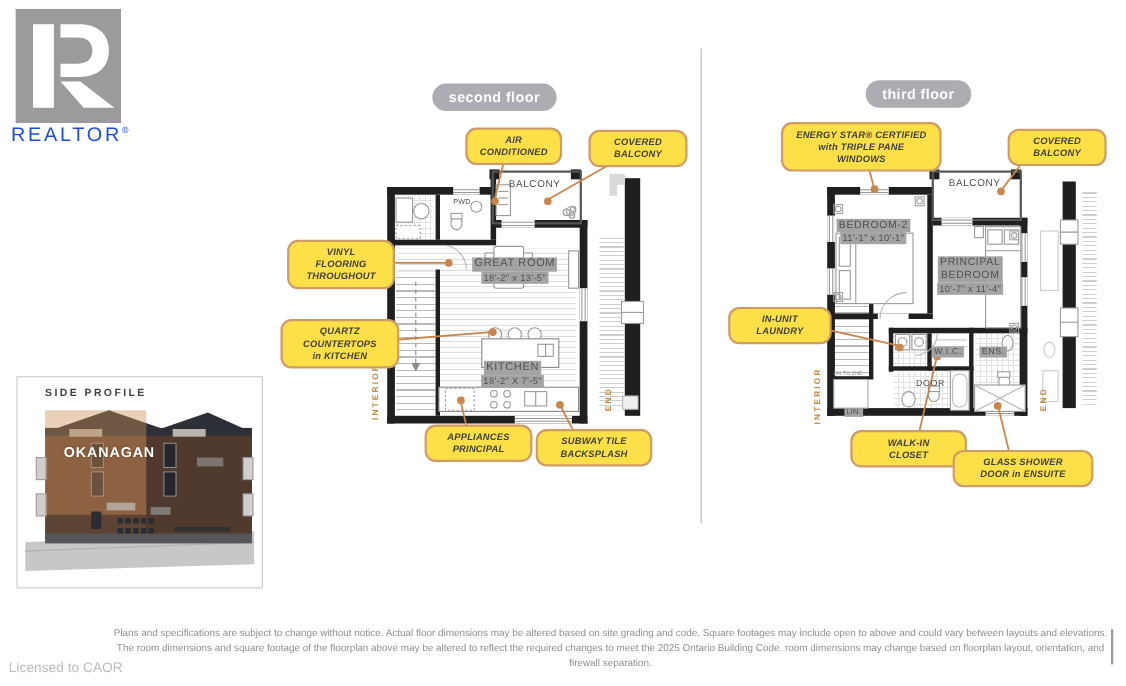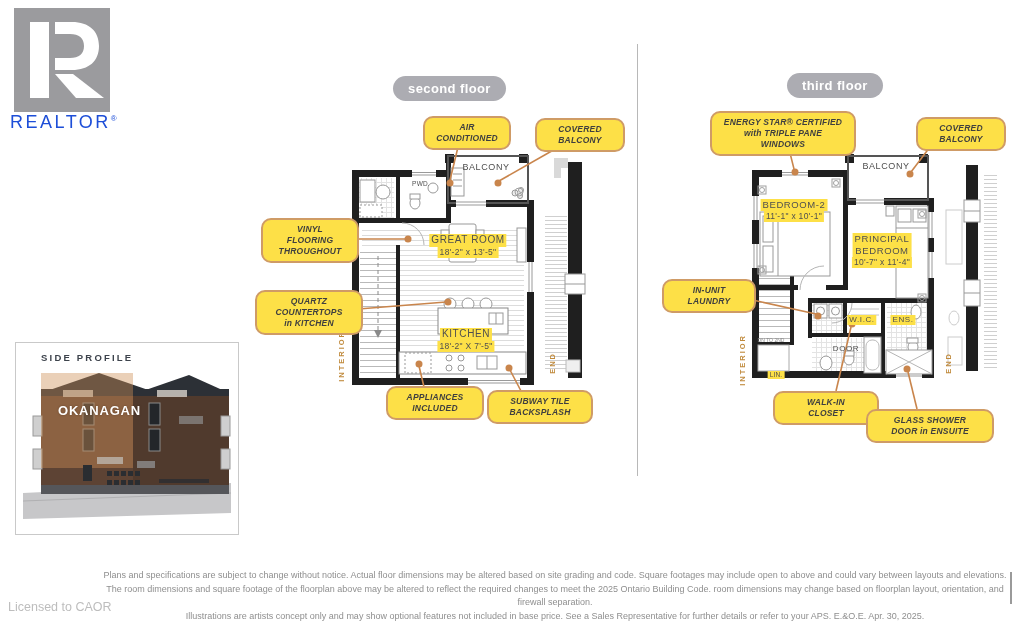--- a/index.html
+++ b/index.html
@@ -5,21 +5,21 @@
   html,body{margin:0;padding:0;background:#fff;}
   .page{position:relative;width:1024px;height:624px;background:#ffffff;overflow:hidden;
         font-family:"Liberation Sans",sans-serif;}
   .abs{position:absolute;}
   
   .callout{position:absolute;border:2px solid #cf9b66;border-radius:10px;background:#fde047;
            padding:4px 6px;font-size:8.5px;font-weight:bold;font-style:italic;color:#3f3f3f;
            text-align:center;white-space:pre-line;line-height:1.3;letter-spacing:.2px;z-index:6;}
   .pill{position:absolute;background:#acacb2;color:#fff;border-radius:13px;padding:5px 15px;
         font-size:13px;font-weight:bold;letter-spacing:.4px;z-index:6;}
-  .room-label{position:absolute;transform:translateX(-50%);color:#4f4f4f;background:#fde047;
+  .room-label{position:absolute;transform:translateX(-50%);color:#4f4f4f;background:#a3a3a3;
               padding:0 2px;font-size:9.5px;letter-spacing:.6px;white-space:pre-line;
               text-align:center;line-height:1.25;z-index:4;}
   .dims{font-size:8.5px;letter-spacing:.3px;}
   .tiny{font-size:6.5px;letter-spacing:.2px;}
   .micro{font-size:5px;color:#8a8a8a;letter-spacing:0;background:transparent;}
   .vlabel{position:absolute;writing-mode:vertical-rl;transform:rotate(180deg);color:#c08a3c;
           font-size:7.5px;font-weight:bold;letter-spacing:2px;z-index:4;}
   
   .hatch-h{position:absolute;background:repeating-linear-gradient(to bottom,transparent 0,transparent 4px,#dcdcdc 4px,#dcdcdc 5px);z-index:1;}
   .ticks{position:absolute;background:repeating-linear-gradient(to bottom,transparent 0,transparent 3px,#cfcfcf 3px,#cfcfcf 4px);z-index:1;}
@@ -285,21 +285,21 @@
 CONDITIONED</div>
   <div class="callout" style="left:535px;top:118px;width:74px;">COVERED
 BALCONY</div>
   <div class="callout" style="left:261px;top:218px;width:82px;">VINYL
 FLOORING
 THROUGHOUT</div>
   <div class="callout" style="left:255px;top:290px;width:92px;">QUARTZ
 COUNTERTOPS
 in KITCHEN</div>
   <div class="callout" style="left:386px;top:386px;width:82px;">APPLIANCES
-INCLUDED</div>
+PRINCIPAL</div>
   <div class="callout" style="left:487px;top:390px;width:90px;">SUBWAY TILE
 BACKSPLASH</div>
 
   <div class="callout" style="left:710px;top:111px;width:130px;">ENERGY STAR® CERTIFIED
 with TRIPLE PANE
 WINDOWS</div>
   <div class="callout" style="left:916px;top:117px;width:74px;">COVERED
 BALCONY</div>
   <div class="callout" style="left:662px;top:279px;width:78px;">IN-UNIT
 LAUNDRY</div>
@@ -370,18 +370,17 @@
         <rect x="64" y="104" width="9" height="16"></rect>
         <rect x="140" y="118" width="50" height="4" opacity="0.8"></rect>
       </g>
     </svg>
     <div class="okanagan">OKANAGAN</div>
   </div>
 
   <div class="disclaimer">
     <div>Plans and specifications are subject to change without notice. Actual floor dimensions may be altered based on site grading and code. Square footages may include open to above and could vary between layouts and elevations.</div>
     <div>The room dimensions and square footage of the floorplan above may be altered to reflect the required changes to meet the 2025 Ontario Building Code. room dimensions may change based on floorplan layout, orientation, and firewall separation.</div>
-    <div>Illustrations are artists concept only and may show optional features not included in base price. See a Sales Representative for further details or refer to your APS. E.&amp;O.E. Apr. 30, 2025.</div>
   </div>
   <div class="right-tick"></div>
   <div class="licensed">Licensed to CAOR</div>
 
 </div>
 
 </body></html>

